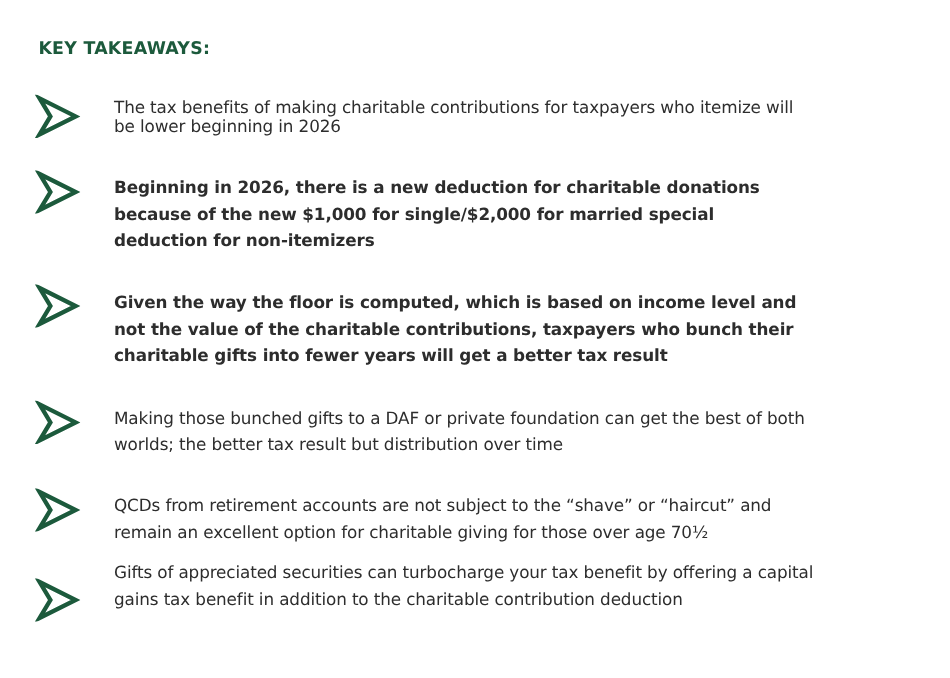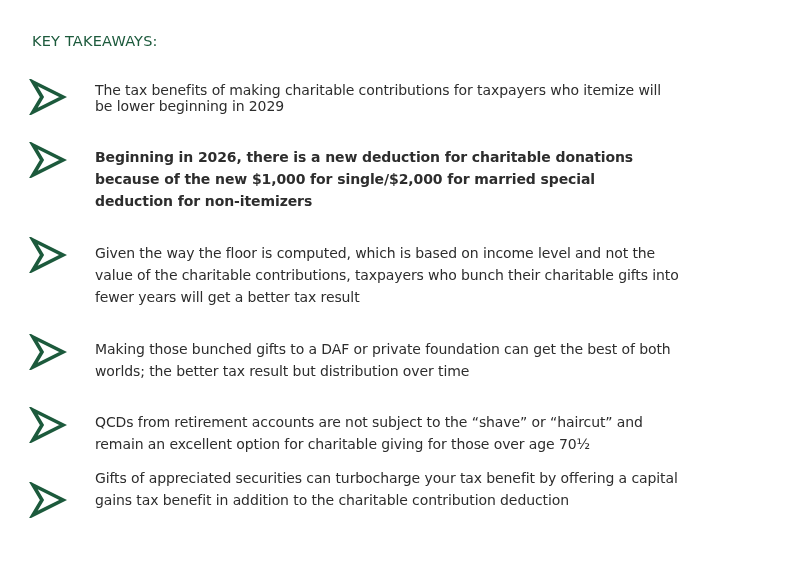--- a/index.html
+++ b/index.html
@@ -1,18 +1,18 @@
 <!DOCTYPE html>
 <html><head>
   <meta charset="utf-8">
   <style>
     html, body { margin: 0; padding: 0; background: #ffffff; }
     body { width: 792px; height: 565px; position: relative; overflow: hidden;
            font-family: "DejaVu Sans", sans-serif; color: #2b2b2b; }
-    .heading { position: absolute; left: 32px; top: 33px; font-size: 14.5px; font-weight: normal;
+    .heading { position: absolute; left: 32px; top: 33px; font-size: 14.5px; font-weight: bold;
                color: #1c5a3c; letter-spacing: 0.2px; }
     .item { position: absolute; left: 0; width: 792px; }
     .arrow { position: absolute; left: 29px; width: 38px; height: 36px; }
     .arrow svg { width: 38px; height: 36px; display: block; }
     .text { position: absolute; left: 95px; width: 590px; font-size: 14px; line-height: 22px;
             color: #2d2d2d; letter-spacing: -0.1px; }
     .text.tight { line-height: 16px; }
   </style>
 </head>
 <body>
@@ -20,39 +20,39 @@
 <div class="heading">KEY TAKEAWAYS:</div>
 
 <div>
 
   <div class="item" style="top:0;">
     <div class="arrow" style="top:79px;">
       <svg viewBox="0 0 38 36">
           <path d="M4 3 L34 18 L4 33 L13 18 Z" fill="none" stroke="#1c5a3c" stroke-width="3.6" stroke-linejoin="miter"></path>
         </svg>
     </div>
-    <div class="text tight" style="top:82px; width:580px;">The tax benefits of making charitable contributions for taxpayers who itemize will be lower beginning in 2029</div>
+    <div class="text tight" style="top:82px; width:580px;">The tax benefits of making charitable contributions for taxpayers who itemize will be lower beginning in 2026</div>
   </div>
 
   <div class="item" style="top:0;">
     <div class="arrow" style="top:142px;">
       <svg viewBox="0 0 38 36">
           <path d="M4 3 L34 18 L4 33 L13 18 Z" fill="none" stroke="#1c5a3c" stroke-width="3.6" stroke-linejoin="miter"></path>
         </svg>
     </div>
     <div class="text" style="top:146px; width:575px;font-weight:bold;">Beginning in 2026, there is a new deduction for charitable donations because of the new $1,000 for single/$2,000 for married special deduction for non-itemizers</div>
   </div>
 
   <div class="item" style="top:0;">
     <div class="arrow" style="top:237px;">
       <svg viewBox="0 0 38 36">
           <path d="M4 3 L34 18 L4 33 L13 18 Z" fill="none" stroke="#1c5a3c" stroke-width="3.6" stroke-linejoin="miter"></path>
         </svg>
     </div>
-    <div class="text" style="top:242px;">Given the way the floor is computed, which is based on income level and not the value of the charitable contributions, taxpayers who bunch their charitable gifts into fewer years will get a better tax result</div>
+    <div class="text" style="top:242px;font-weight:bold;">Given the way the floor is computed, which is based on income level and not the value of the charitable contributions, taxpayers who bunch their charitable gifts into fewer years will get a better tax result</div>
   </div>
 
   <div class="item" style="top:0;">
     <div class="arrow" style="top:334px;">
       <svg viewBox="0 0 38 36">
           <path d="M4 3 L34 18 L4 33 L13 18 Z" fill="none" stroke="#1c5a3c" stroke-width="3.6" stroke-linejoin="miter"></path>
         </svg>
     </div>
     <div class="text" style="top:338px;">Making those bunched gifts to a DAF or private foundation can get the best of both worlds; the better tax result but distribution over time</div>
   </div>

